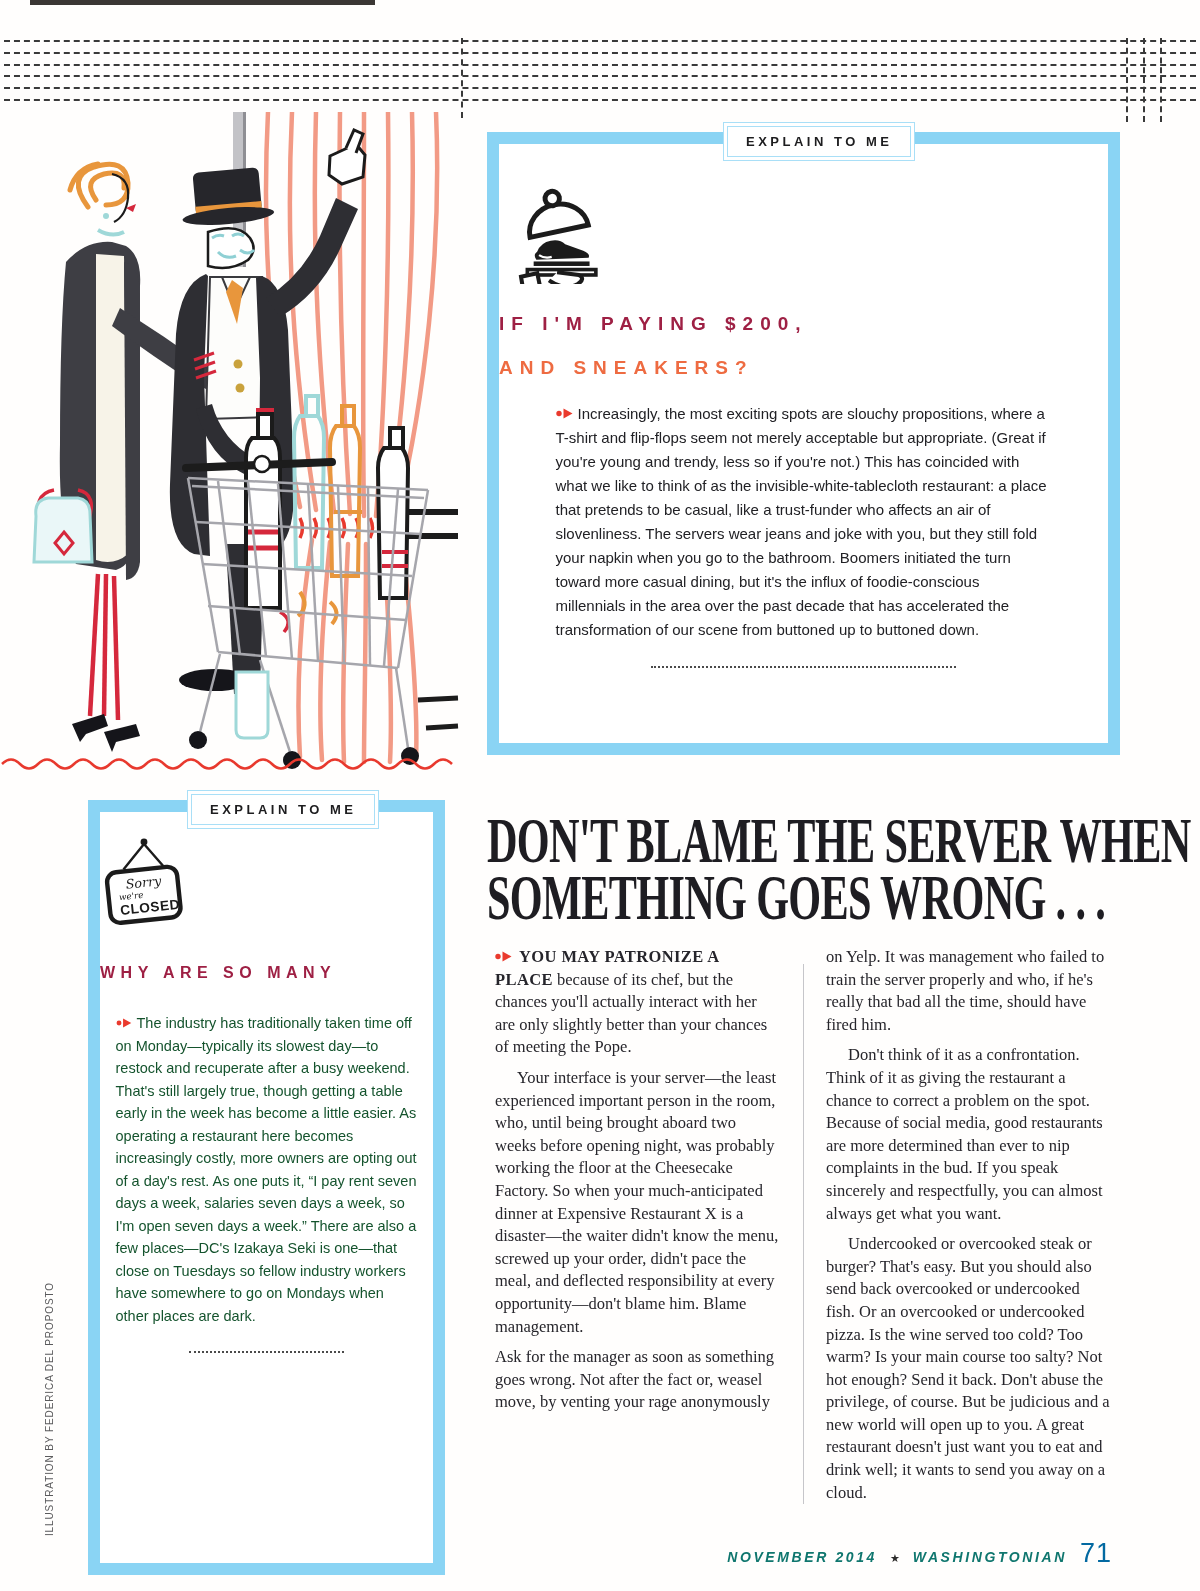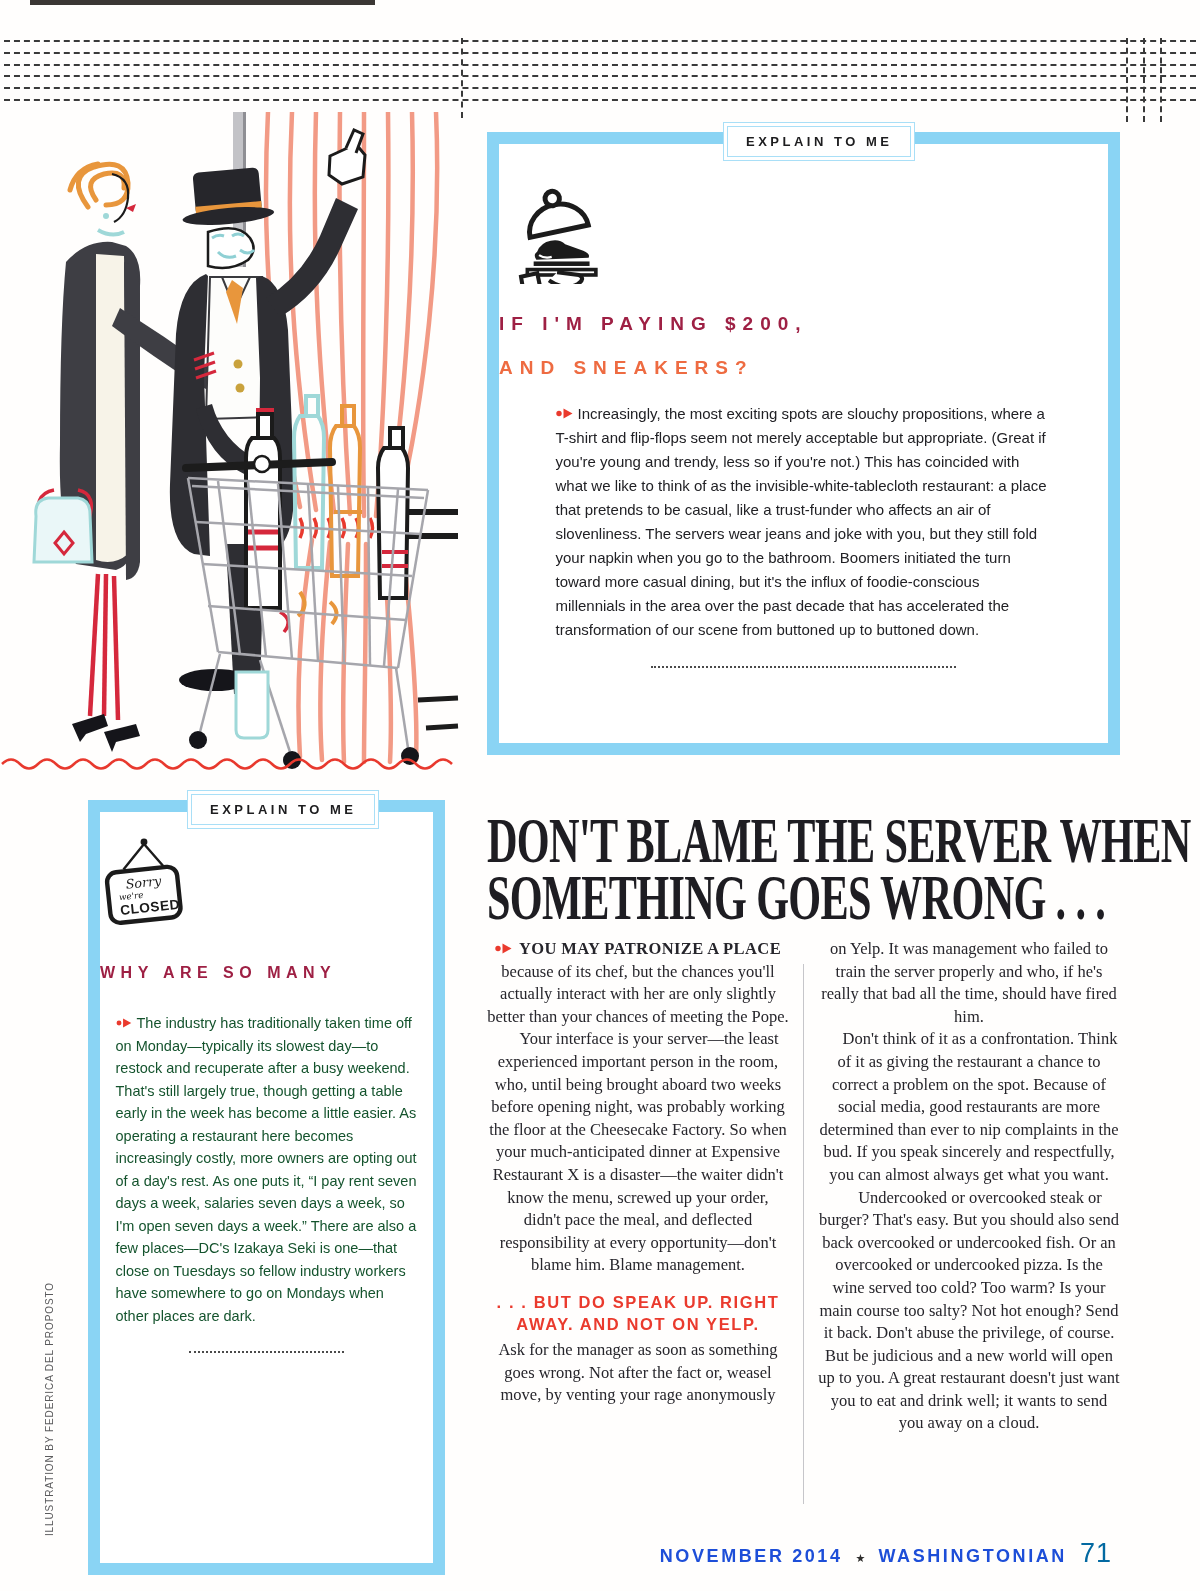--- a/index.html
+++ b/index.html
@@ -1,18 +1,18 @@
 <!DOCTYPE html>
 <html><head>
 <meta charset="utf-8">
 <style>
   html,body{margin:0;padding:0;background:#e9e9e9;}
   #page{position:relative;width:1200px;height:1591px;background:#fffefd;overflow:hidden;
         font-family:"Liberation Sans",sans-serif;color:#26252b;margin:0 auto;}
-  .abs{position:absolute;text-align:center;}
+  .abs{position:absolute;}
 
   
   .top-bar{left:30px;top:0;width:345px;height:5px;background:#3b3734;}
   .dash-block{left:4px;top:40px;width:1192px;}
   .dash-block .dl{border-top:2.5px dashed #3a3a3a;height:9.8px;}
   .vdash{border-left:2.5px dashed #3a3a3a;width:0;}
 
   
   .frame{border:12px solid #8AD4F4;background:#fff;box-sizing:border-box;text-align:left;}
   .kicker{background:#fff;border:1.5px solid #A9DFF7;padding:3px;z-index:5;}
@@ -30,30 +30,30 @@
   .dotted-sep{border-bottom:2.5px dotted #4a4a4a;height:0;margin:24px auto 0;}
 
   .arrow-ic{display:inline-block;vertical-align:baseline;margin-right:5px;}
 
   
   .art-head-line{font-family:"Liberation Serif",serif;font-weight:bold;font-size:64px;line-height:57px;
     color:#1e1d22;white-space:nowrap;transform:scaleX(0.66);transform-origin:0 0;letter-spacing:-1px;}
 
   
   .col{width:302px;font-family:"Liberation Serif",serif;font-size:16.5px;line-height:22.6px;color:#26252b;}
-  .col p{margin:0;}
+  .col p{margin:8px;}
   .col p.ind{text-indent:22px;}
   .lead-in{font-weight:bold;letter-spacing:0.4px;}
   .subhead{font-family:"Liberation Sans",sans-serif;font-weight:bold;font-size:16.5px;letter-spacing:1.6px;
            line-height:22px;color:#EA3A2D;margin:14px 0 4px 0 !important;white-space:pre-line;}
   .col-divider{width:1px;background:#c6c6ca;}
 
   
   .footer{display:flex;align-items:baseline;gap:13px;}
-  .footer .small{font-size:18px;font-weight:bold;letter-spacing:2.6px;color:#1d4ed8;}
+  .footer .small{font-size:14px;font-weight:bold;letter-spacing:2.6px;color:#0f766e;font-style:italic;}
   .footer .star{font-size:11px;color:#2e2d2c;letter-spacing:0;}
   .footer .pageno{font-size:27px;color:#0369a1;letter-spacing:1px;}
 
   
   .credit{writing-mode:vertical-rl;transform:rotate(180deg);font-size:10px;letter-spacing:0.9px;
           color:#5a5a5c;white-space:nowrap;}
 </style>
 </head>
 <body>
 
@@ -306,22 +306,20 @@
 
   <div class="abs col" style="left:487px;top:938px;">
     <p>
       <svg class="arrow-ic" viewBox="0 0 17 11" width="17" height="11" style="margin-right:7px;">
         <circle cx="3" cy="5.5" r="2.7" fill="#EA3A2D"></circle>
           <polygon points="7.5,0.5 16.5,5.5 7.5,10.5" fill="#EA3A2D"></polygon>
       </svg><span class="lead-in">YOU MAY PATRONIZE A PLACE</span>
       <span>because of its chef, but the chances you'll actually interact with her are only slightly better than your chances of meeting the Pope.</span>
     </p>
     <p class="ind">Your interface is your server—the least experienced important person in the room, who, until being brought aboard two weeks before opening night, was probably working the floor at the Cheesecake Factory. So when your much-anticipated dinner at Expensive Restaurant X is a disaster—the waiter didn't know the menu, screwed up your order, didn't pace the meal, and deflected responsibility at every opportunity—don't blame him. Blame management.</p>
-    <p class="subhead">. . . BUT DO SPEAK UP. RIGHT
-AWAY.  AND NOT ON YELP.</p>
     <p>Ask for the manager as soon as something goes wrong. Not after the fact or, weasel move, by venting your rage anonymously</p>
   </div>
 
   <div class="abs col-divider" style="left:803px;top:964px;height:540px;"></div>
 
   <div class="abs col" style="left:818px;top:938px;">
     <p>on Yelp. It was management who failed to train the server properly and who, if he's really that bad all the time, should have fired him.</p>
     <p class="ind">Don't think of it as a confrontation. Think of it as giving the restaurant a chance to correct a problem on the spot. Because of social media, good restaurants are more determined than ever to nip complaints in the bud. If you speak sincerely and respectfully, you can almost always get what you want.</p>
     <p class="ind">Undercooked or overcooked steak or burger? That's easy. But you should also send back overcooked or undercooked fish. Or an overcooked or undercooked pizza. Is the wine served too cold? Too warm? Is your main course too salty? Not hot enough? Send it back. Don't abuse the privilege, of course. But be judicious and a new world will open up to you. A great restaurant doesn't just want you to eat and drink well; it wants to send you away on a cloud.</p>
   </div>

